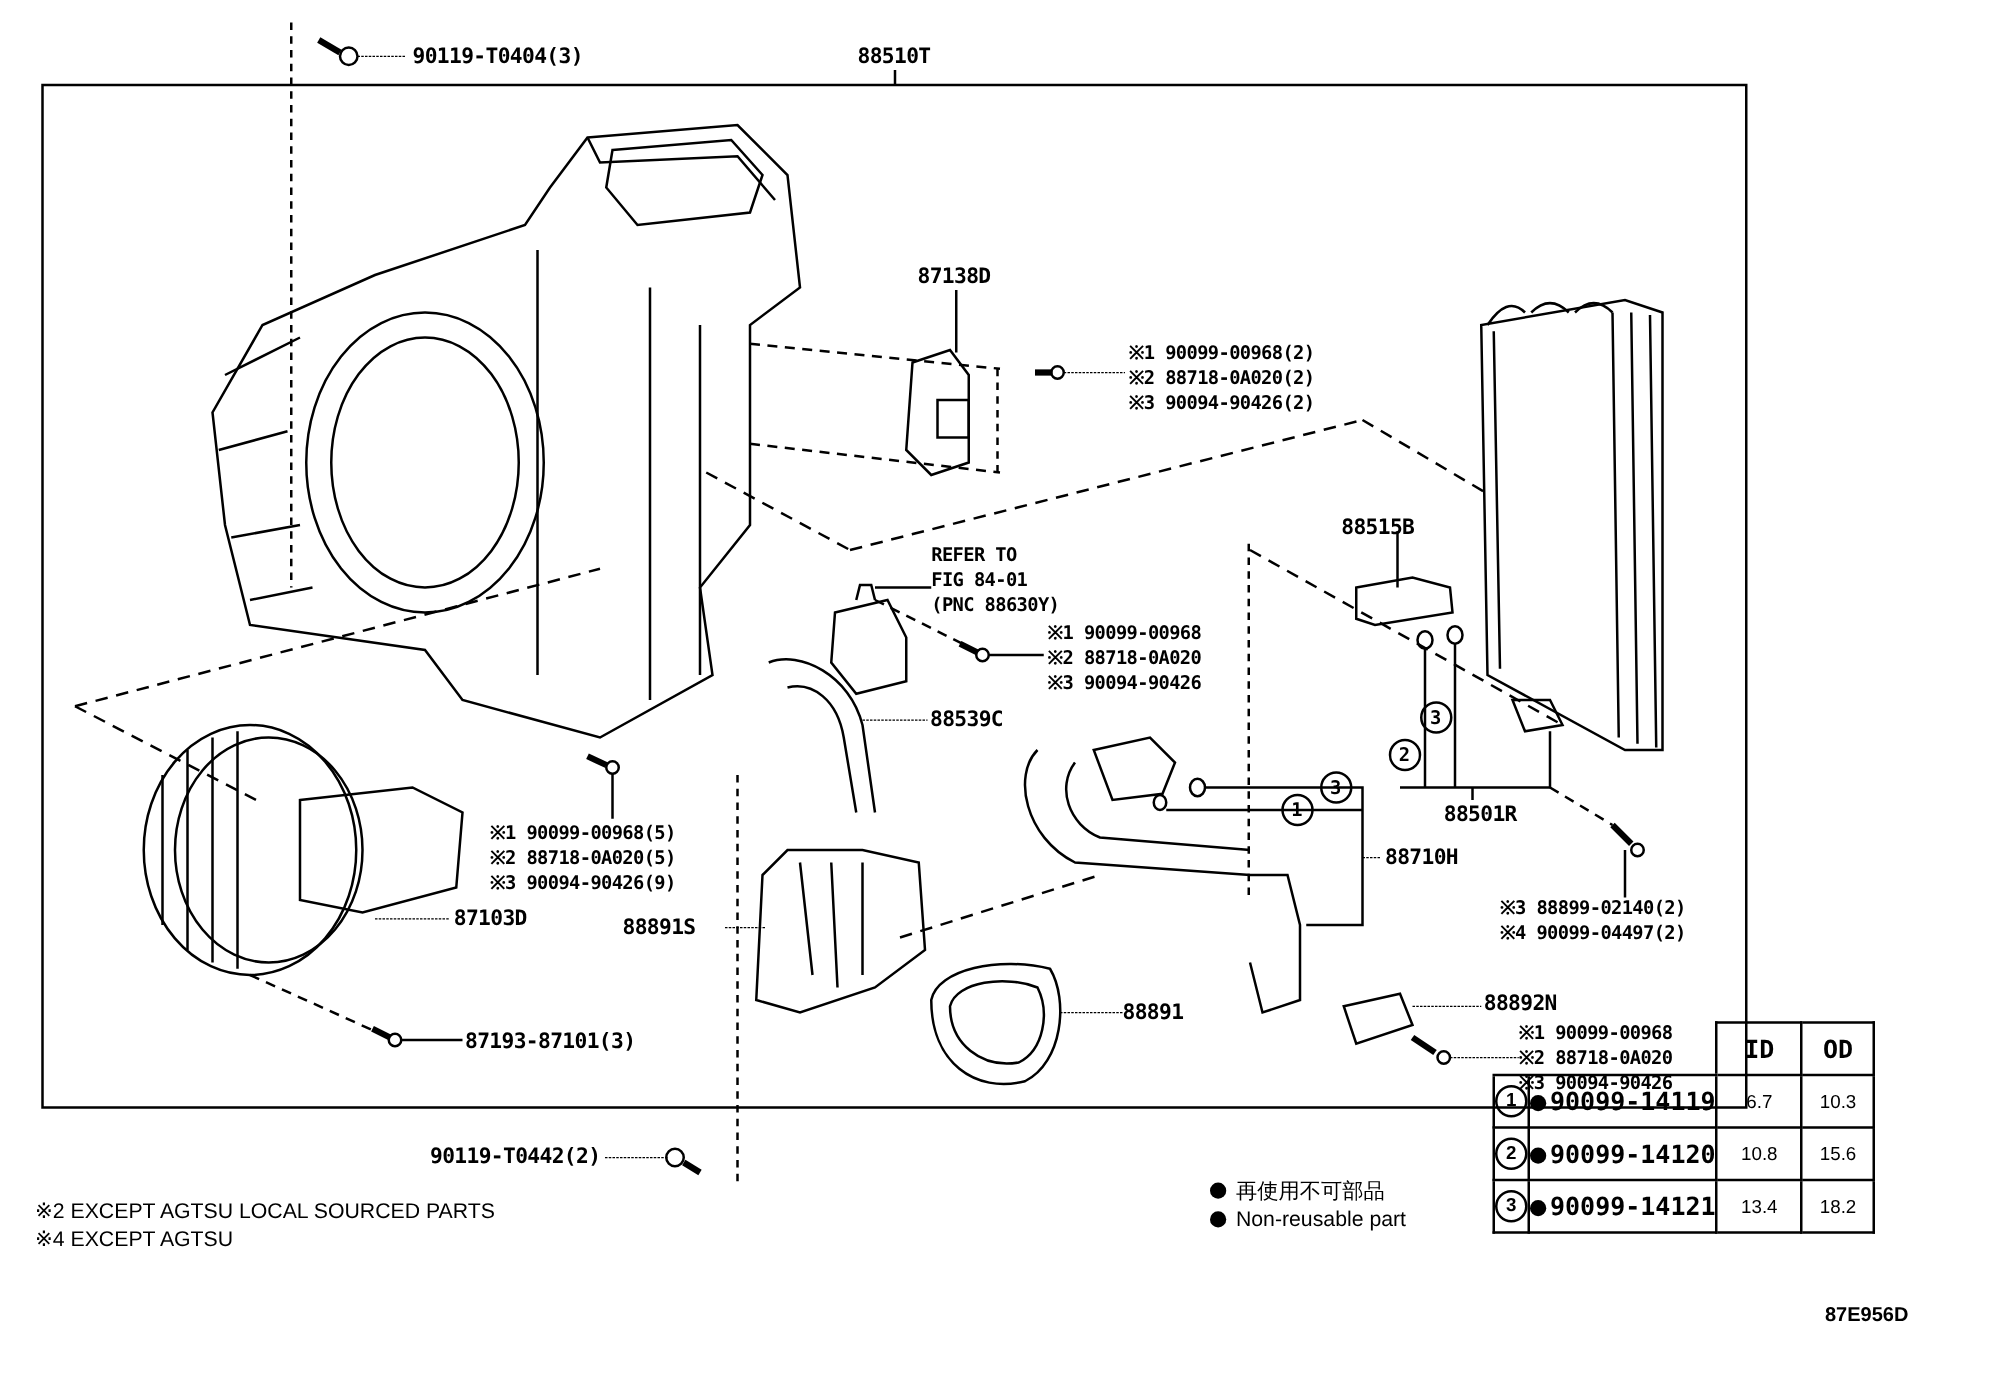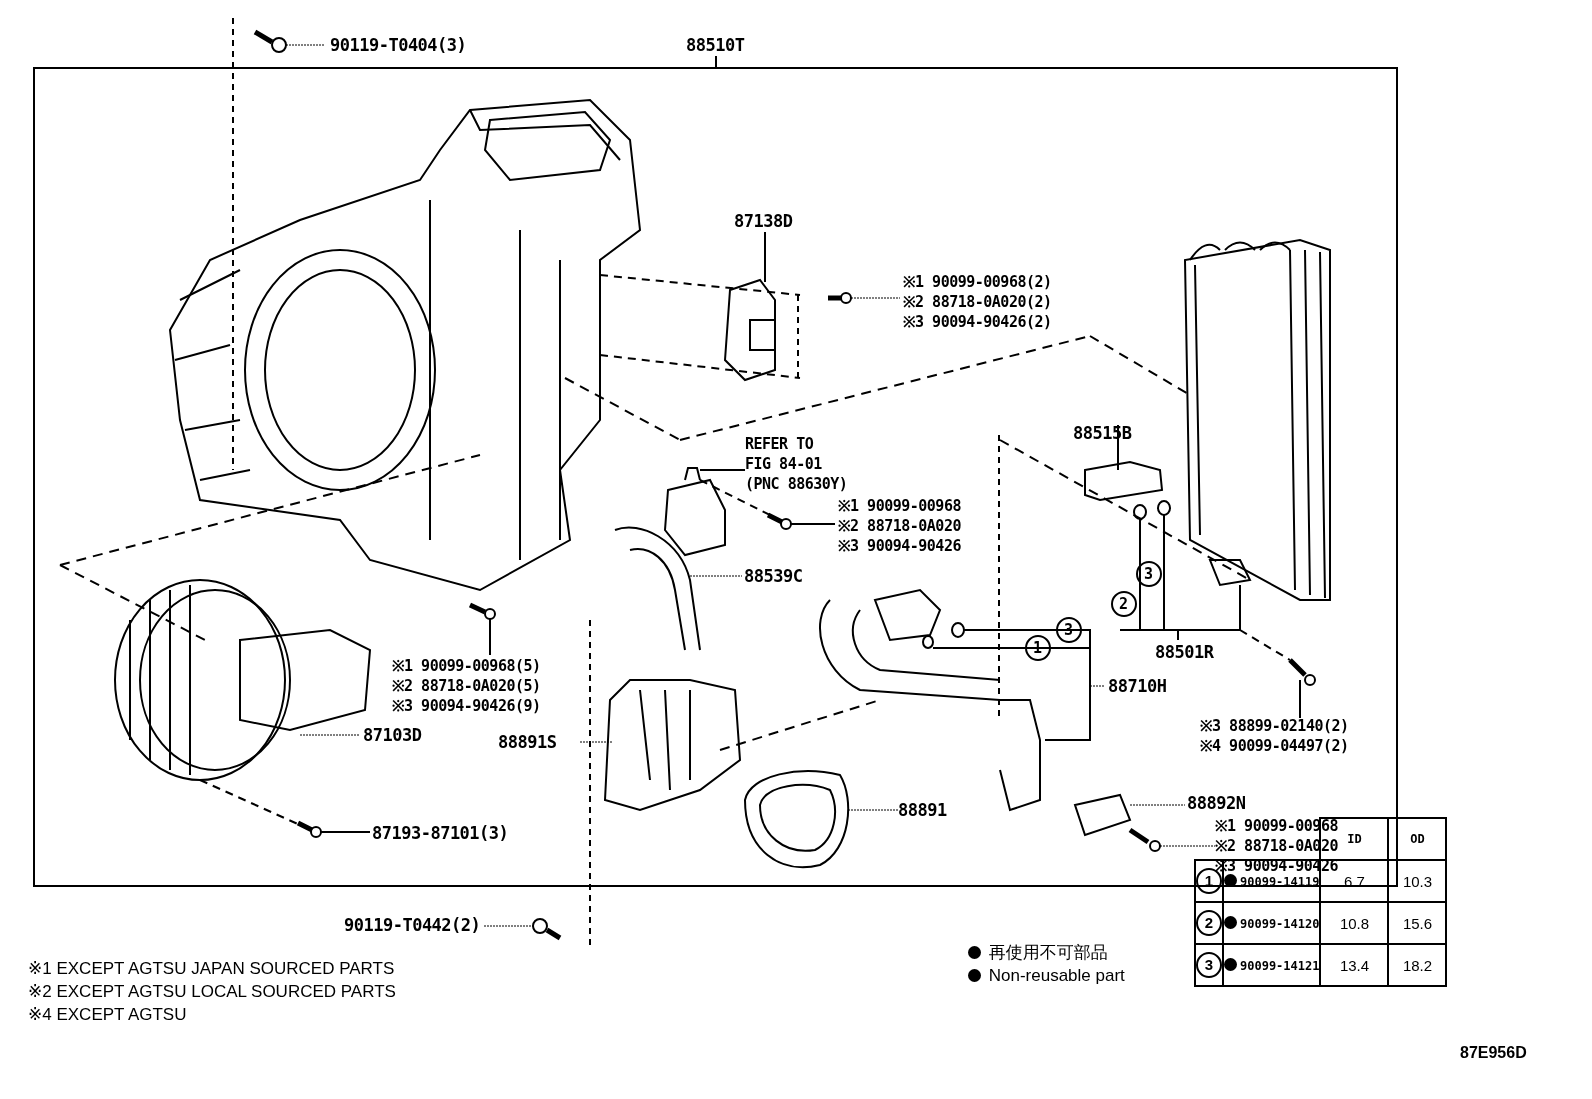--- a/index.html
+++ b/index.html
@@ -4,21 +4,21 @@
 <style>
   html, body { margin:0; padding:0; background:#ffffff; }
   body { width:1592px; height:1099px; position:relative; overflow:hidden; font-family:"DejaVu Sans Mono", monospace; color:#000; }
   #art { position:absolute; left:0; top:0; }
   .lbl { position:absolute; font-family:"DejaVu Sans Mono","Liberation Mono",monospace; font-weight:bold; font-size:17px; line-height:19px; white-space:nowrap; letter-spacing:-0.5px; }
   .lbl.sm { font-size:15px; line-height:20px; }
   .stack div { display:block; }
   .note { position:absolute; font-family:"Liberation Sans","DejaVu Sans",sans-serif; font-size:17px; line-height:23px; white-space:nowrap; }
   table.size { position:absolute; border-collapse:collapse; font-family:"Liberation Sans","DejaVu Sans",sans-serif; }
   table.size td { border:2px solid #000; text-align:center; font-size:15px; padding:0; }
-  table.size td.pn { font-family:"DejaVu Sans Mono",monospace; font-weight:bold; font-size:12px;margin-top:25px; }
+  table.size td.pn { font-family:"DejaVu Sans Mono",monospace; font-weight:bold; font-size:20px;margin-top:25px; }
   .circ { display:inline-block; width:22px; height:22px; border:2px solid #000; border-radius:50%; line-height:22px; text-align:center; font-weight:bold; font-size:15px; font-family:"Liberation Sans",sans-serif; }
   .dot { display:inline-block; width:13px; height:13px; background:#000; border-radius:50%; margin-right:3px; vertical-align:-1px; }
   .figid { position:absolute; font-family:"Liberation Sans",sans-serif; font-weight:bold; font-size:16px; }
 </style>
 </head>
 <body>
 
 <svg id="art" width="1592" height="1099" viewBox="0 0 1592 1099" fill="none" stroke="#000" stroke-width="2">
 
   <rect x="34" y="68" width="1363" height="818"></rect>
@@ -199,21 +199,21 @@
   <div>※1 90099-00968(5)</div>
   <div>※2 88718-0A020(5)</div>
   <div>※3 90094-90426(9)</div>
 </div>
 
 <div class="lbl" style="left:363px;top:726px">87103D</div>
 <div class="lbl" style="left:372px;top:824px">87193-87101(3)</div>
 <div class="lbl" style="left:498px;top:733px">88891S</div>
 <div class="lbl" style="left:898px;top:801px">88891</div>
 
-<div class="lbl" style="left:1073px;top:424px">88515B</div>
+<div class="lbl" style="left:1073px;top:413px">88515B</div>
 <div class="lbl" style="left:1155px;top:643px">88501R</div>
 <div class="lbl" style="left:1108px;top:677px">88710H</div>
 
 <div class="lbl sm stack" style="left:1200px;top:716px">
   <div>※3 88899-02140(2)</div>
   <div>※4 90099-04497(2)</div>
 </div>
 
 <div class="lbl" style="left:1187px;top:794px">88892N</div>
 <div class="lbl sm stack" style="left:1215px;top:816px">
@@ -223,21 +223,20 @@
 </div>
 
 <div class="lbl" style="left:344px;top:916px">90119-T0442(2)</div>
 
 <div class="lbl sm" style="left:1064px;top:620px">3</div>
 <div class="lbl sm" style="left:1033px;top:638px">1</div>
 <div class="lbl sm" style="left:1119px;top:594px">2</div>
 <div class="lbl sm" style="left:1144px;top:564px">3</div>
 
 <div class="note" style="left:28px;top:957px">
-  <div>※1 EXCEPT AGTSU JAPAN SOURCED PARTS</div>
   <div>※2 EXCEPT AGTSU LOCAL SOURCED PARTS</div>
   <div>※4 EXCEPT AGTSU</div>
 </div>
 
 <div class="note" style="left:968px;top:941px">
   <div><span class="dot"></span> <span>再使用不可部品</span></div>
   <div><span class="dot"></span> <span>Non-reusable part</span></div>
 </div>
 
 <table class="size" style="left:1194px;top:817px">

